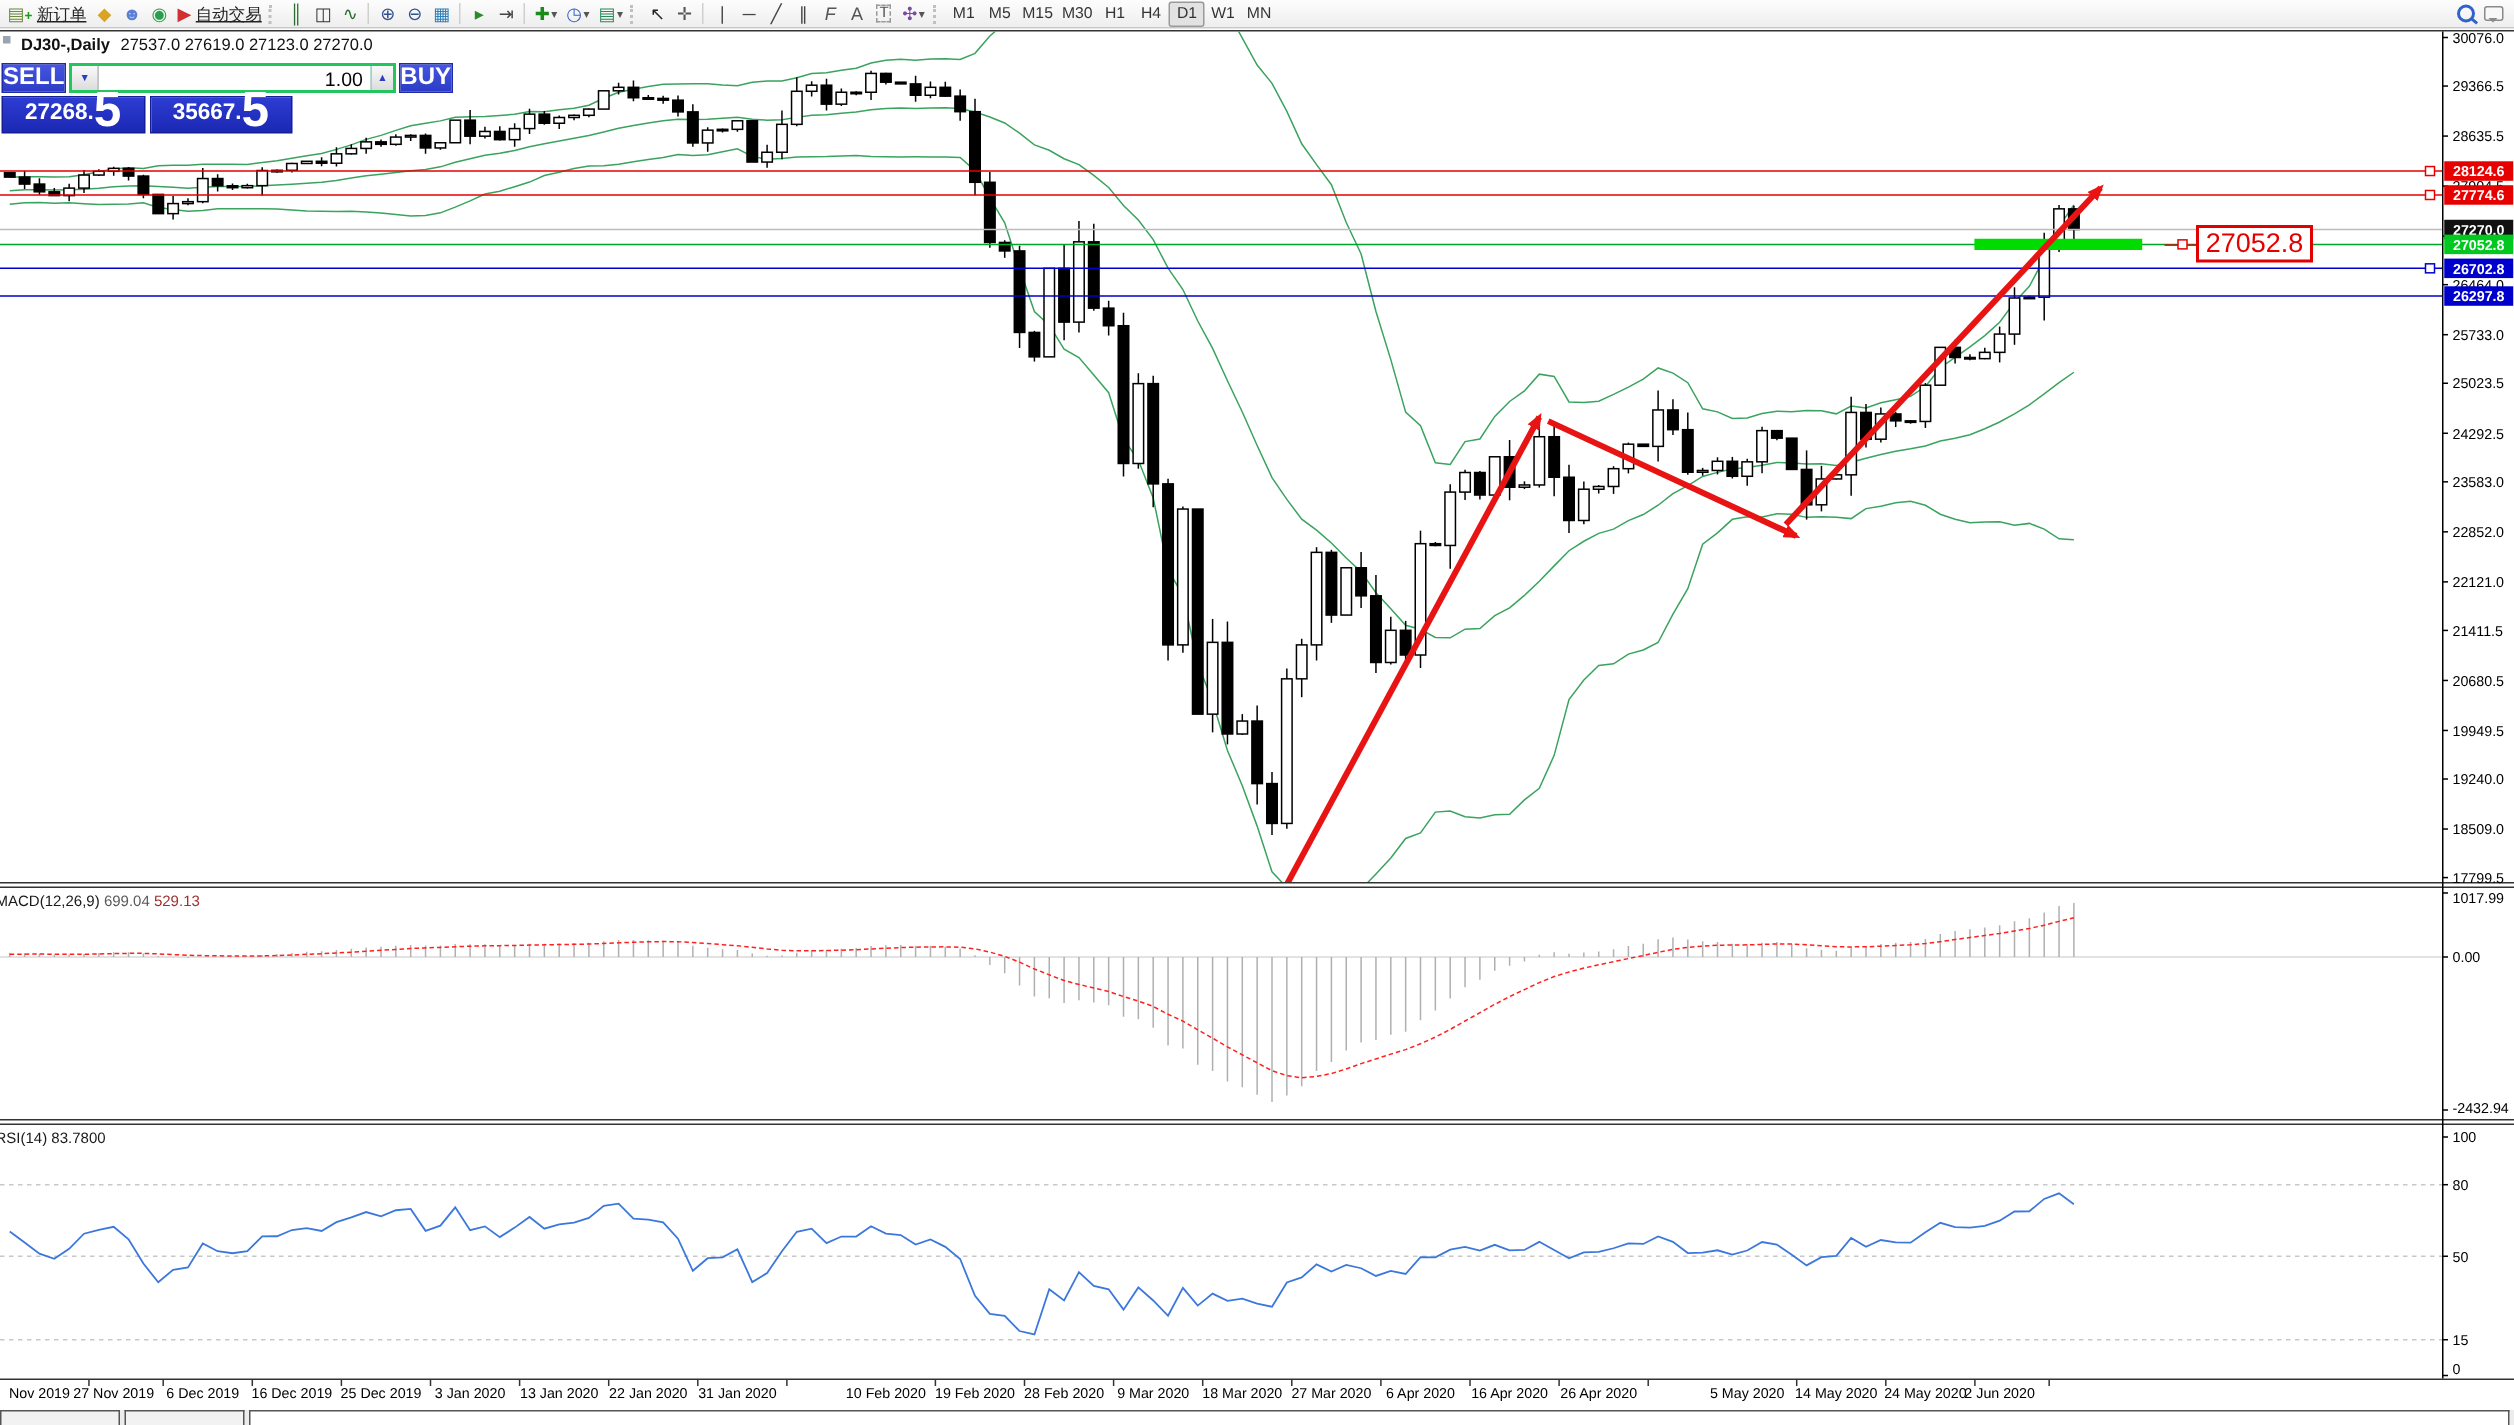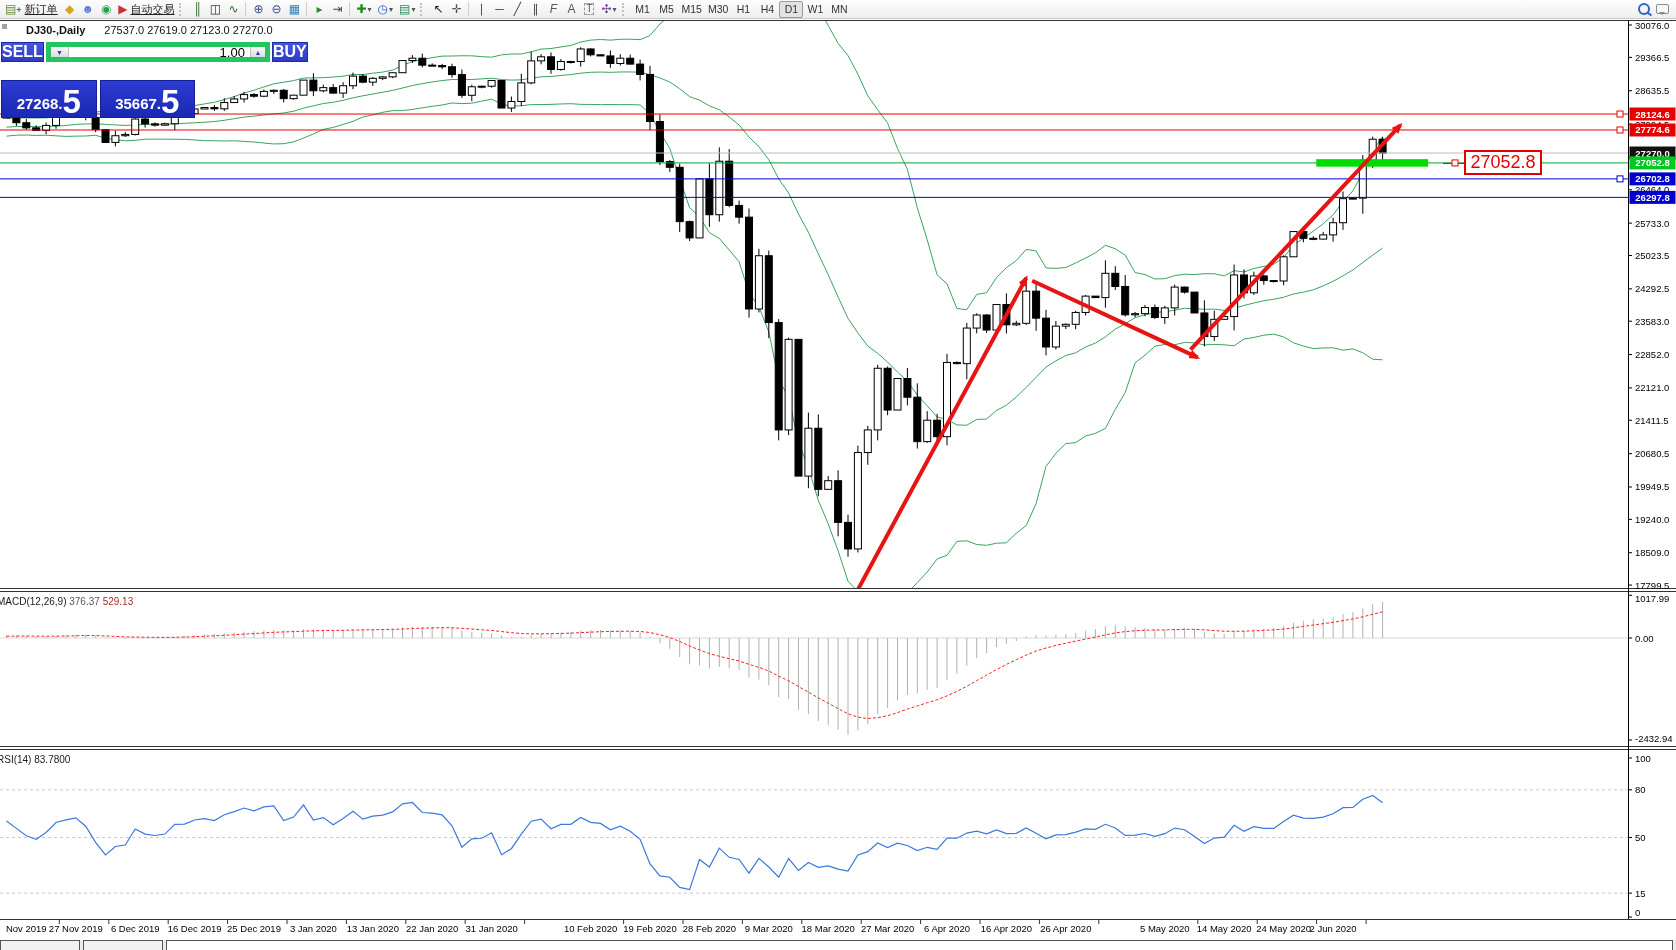--- a/index.html
+++ b/index.html
@@ -18,35 +18,35 @@
   .sep{width:1px;height:14px;background:#cfcfcf;margin:0 3px;}
   .caret{font-size:8px;color:#555;margin-left:1px;}
   .tf{font-size:10.5px;color:#333;min-width:24px;}
   .tf.active{background:#e2e2e2;border:1px solid #9a9a9a;}
   .spacer{flex:1;}
   .mag{width:8px;height:8px;border:2px solid #2d62c8;border-radius:50%;position:relative;display:inline-block;}
   .mag:after{content:"";position:absolute;left:7px;top:8px;width:5px;height:2px;background:#2d62c8;transform:rotate(40deg);}
   .bub{width:11px;height:8px;border:1px solid #8a8a8a;border-radius:2px;position:relative;display:inline-block;background:#f8f8f8;}
   .bub:after{content:"";position:absolute;left:2px;top:7px;border:3px solid transparent;border-top-color:#8a8a8a;}
   
-  #title{position:absolute;left:2px;top:24px;z-index:4;font-size:11px;color:#111;display:flex;align-items:flex-start;gap:19px;}
+  #title{position:absolute;left:2px;top:24px;z-index:4;font-size:11px;color:#111;display:flex;align-items:flex-start;gap:7px;}
   #title .mini{width:5px;height:5px;background:#9aa4b0;display:inline-block;}
   
   #tradepanel{position:absolute;left:1px;top:42px;width:194px;z-index:5;}
   .tp-row1{display:flex;height:20px;gap:2px;}
   .btn-order{background:linear-gradient(#4656e2,#2d3cc6);color:#fff;font-weight:bold;font-size:16px;
     border:1px solid #1e2ba4;display:flex;align-items:center;justify-content:center;box-sizing:border-box;}
   .sell{width:58px;}  .buy{width:44px;}
-  .volwrap{flex:1;display:flex;border:5px solid #22c55e;background:#5eead4;box-sizing:border-box;}
+  .volwrap{flex:1;display:flex;border:2px solid #22c55e;background:#5eead4;box-sizing:border-box;}
   .spin{width:17px;background:linear-gradient(#fafafa,#dcdcdc);color:#2d3cc6;font-size:7px;
     display:flex;align-items:center;justify-content:center;border-right:1px solid #c2c2c2;}
   .spin.up{border-right:none;border-left:1px solid #c2c2c2;width:14px;}
   .vol{flex:1;border:none;outline:none;font-size:13px;text-align:right;padding:0 5px 0 0;
     font-family:"Liberation Sans",sans-serif;color:#000;min-width:0;}
-  .tp-row2{display:flex;gap:3px;margin-top:18px;height:38px;text-align:center;}
+  .tp-row2{display:flex;gap:3px;margin-top:2px;height:25px;text-align:center;}
   .pricebox{flex:1;background:linear-gradient(#2d3cd2,#1b28b4);border:1px solid #141f96;color:#fff;
     display:flex;align-items:flex-end;justify-content:center;box-sizing:border-box;padding-bottom:2px;}
   .p-small{font-size:15px;font-weight:bold;line-height:1.1;padding-bottom:3px;}
   .p-big{font-size:33px;font-weight:bold;line-height:0.82;}
   
   .paneLabel{position:absolute;z-index:3;font-size:10px;color:#1a1a1a;left:-3px;white-space:nowrap;}
   
   #pricetag{position:absolute;left:1464px;top:150px;width:78px;height:25px;z-index:5;
     border:2px solid #e30000;background:#fff;color:#e30000;font-size:18px;
     display:flex;align-items:center;justify-content:center;box-sizing:border-box;}
@@ -796,21 +796,21 @@
       <div class="pricebox">
         <span class="p-small">35667</span>
           <span class="p-small">.</span>
           <span class="p-big">5</span>
       </div>
     </div>
   </div>
 
   <div class="paneLabel" style="top:596px;">
     <span>MACD(12,26,9)</span>
-    <span style="color:#5a5a5a;">376.37</span>
+    <span style="color:#5a5a5a;">699.04</span>
     <span style="color:#a03030;">529.13</span>
   </div>
   <div class="paneLabel" style="top:754px;">
     <span>RSI(14)</span>
     <span>83.7800</span>
   </div>
 
   <div id="pricetag">27052.8</div>
 
   <div id="tabs">

